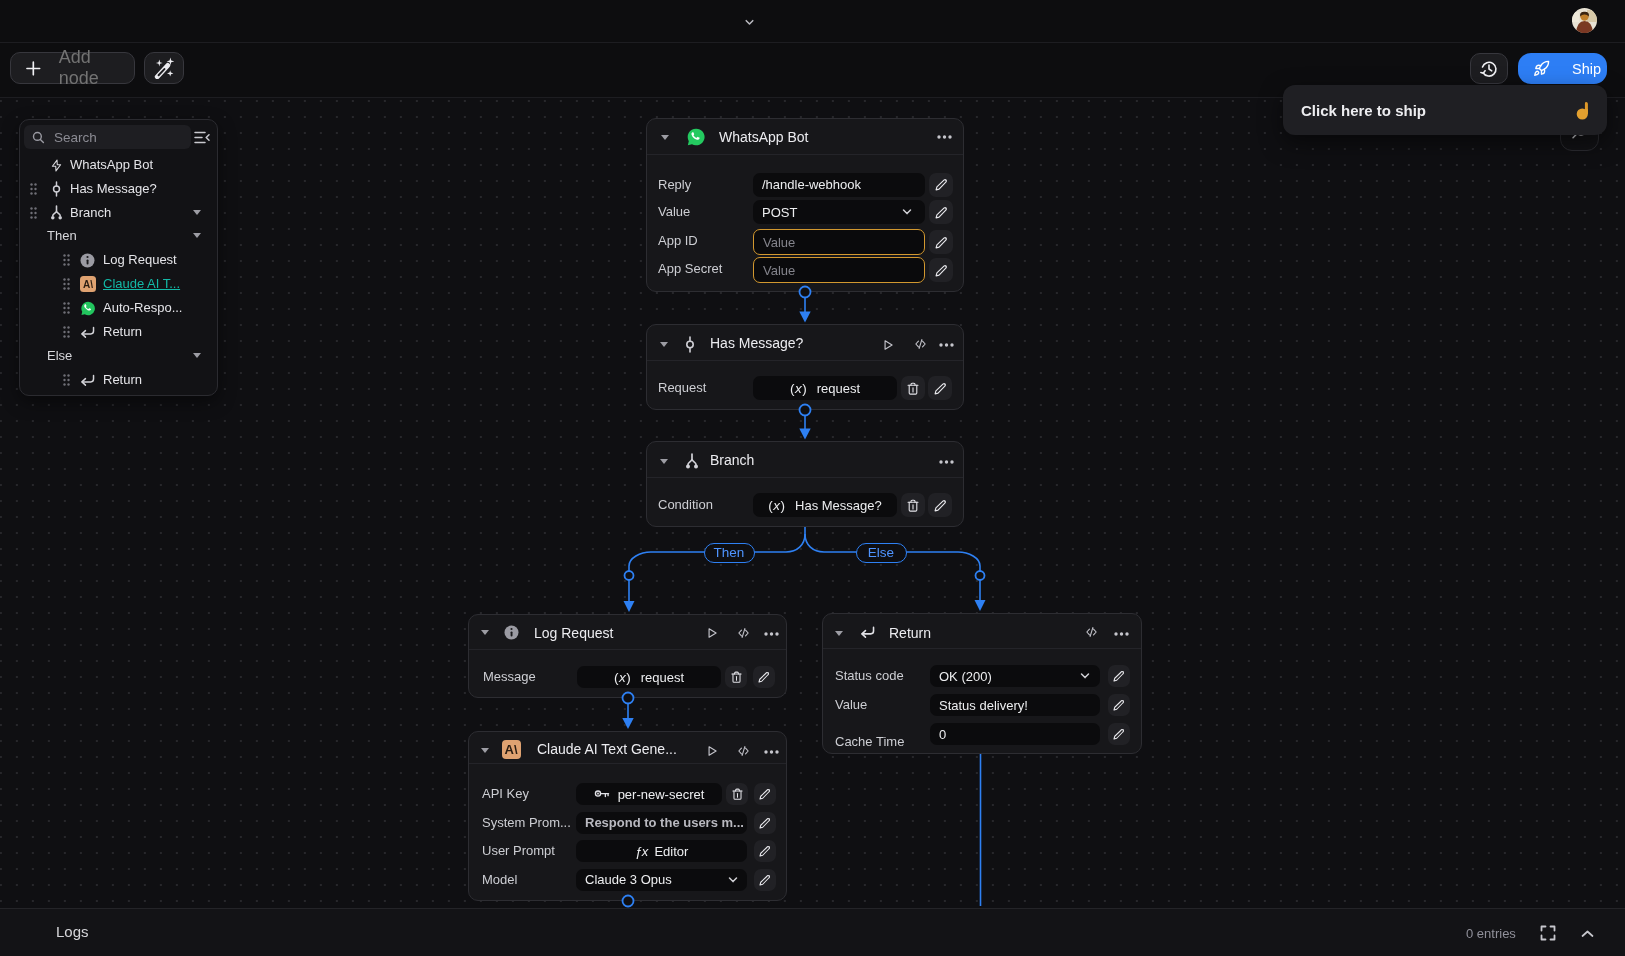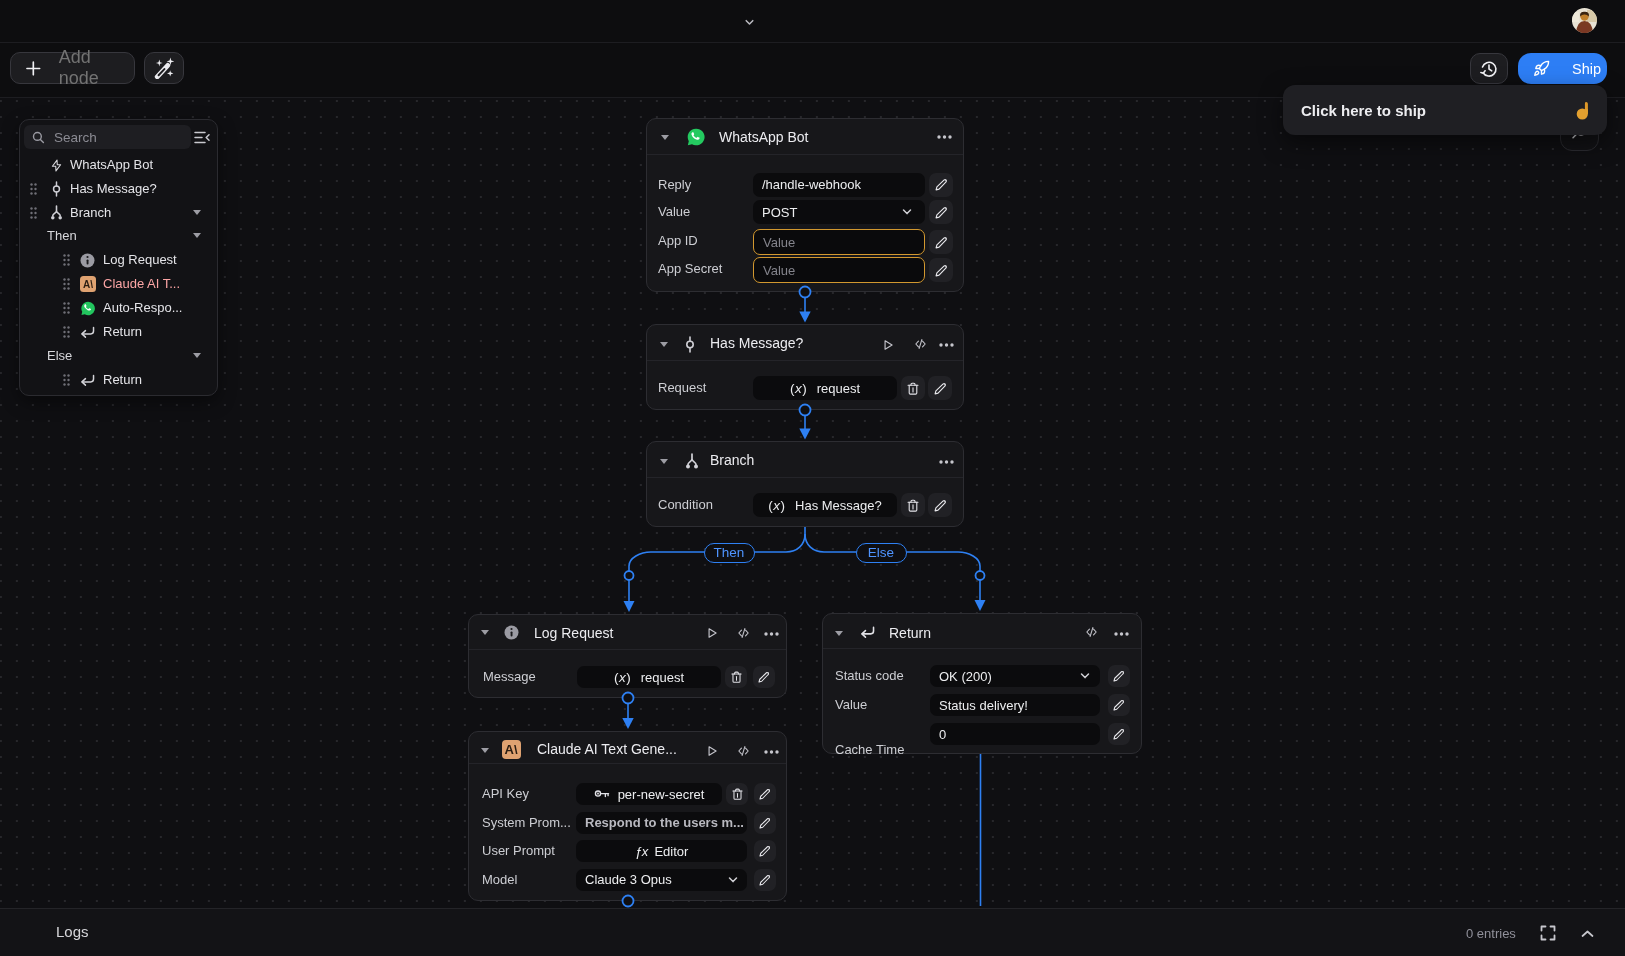--- a/index.html
+++ b/index.html
@@ -184,21 +184,21 @@
       <circle cx="5.5" cy="6" r="1.2"></circle>
       <circle cx="1.5" cy="10.5" r="1.2"></circle>
       <circle cx="5.5" cy="10.5" r="1.2"></circle>
     </svg>
   <div class="abs" style="left:60px;top:152px;width:16px;height:24px;display:flex;align-items:center;">
       <svg width="16" height="16" viewBox="0 0 16 16">
         <rect width="16" height="16" rx="3.5" fill="#dfa271"></rect>
         <text x="3" y="11.5" font-family="Liberation Sans, sans-serif" font-size="10" font-weight="bold" fill="#2a1d12">A\</text>
       </svg>
     </div>
-  <span class="lbl" style="left:83px;top:156px;color:#fca5a5;">Claude AI T...</span>
+  <span class="lbl" style="left:83px;top:156px;color:#14b8a6;text-decoration:underline;">Claude AI T...</span>
   <svg class="abs" style="left:43px;top:182px" width="7" height="12" viewBox="0 0 7 12" fill="#6f6f77">
       <circle cx="1.5" cy="1.5" r="1.2"></circle>
       <circle cx="5.5" cy="1.5" r="1.2"></circle>
       <circle cx="1.5" cy="6" r="1.2"></circle>
       <circle cx="5.5" cy="6" r="1.2"></circle>
       <circle cx="1.5" cy="10.5" r="1.2"></circle>
       <circle cx="5.5" cy="10.5" r="1.2"></circle>
     </svg>
   <div class="abs" style="left:60px;top:176px;width:16px;height:24px;display:flex;align-items:center;">
       <svg width="17" height="17" viewBox="0 0 24 24">
@@ -519,21 +519,21 @@
         </svg>
       </div>
   <span class="lbl" style="left:12px;top:83px;">Value</span>
   <div class="inp" style="left:107px;top:80px;width:170px;height:22px;padding-left:9px;">Status delivery!</div>
   <div class="sq" style="left:285px;top:80px;width:22px;height:22px;">
         <svg width="12" height="12" viewBox="0 0 24 24" fill="none" stroke="#e9e9ed" stroke-width="2.1" stroke-linecap="round" stroke-linejoin="round">
           <path d="M16 4.5a2.6 2.6 0 1 1 3.5 3.5L7.5 20.5 2 22l1.5-5.5Z"></path>
           <circle cx="20.3" cy="3.8" r="1.1" fill="#e9e9ed" stroke="none"></circle>
         </svg>
       </div>
-  <span class="lbl" style="left:12px;top:128px;">Cache Time</span>
+  <span class="lbl" style="left:12px;top:120px;">Cache Time</span>
   <div class="inp" style="left:107px;top:109px;width:170px;height:22px;padding-left:9px;">0</div>
   <div class="sq" style="left:285px;top:109px;width:22px;height:22px;">
         <svg width="12" height="12" viewBox="0 0 24 24" fill="none" stroke="#e9e9ed" stroke-width="2.1" stroke-linecap="round" stroke-linejoin="round">
           <path d="M16 4.5a2.6 2.6 0 1 1 3.5 3.5L7.5 20.5 2 22l1.5-5.5Z"></path>
           <circle cx="20.3" cy="3.8" r="1.1" fill="#e9e9ed" stroke="none"></circle>
         </svg>
       </div>
 </div>
 </div>
 <div id="overlays">

